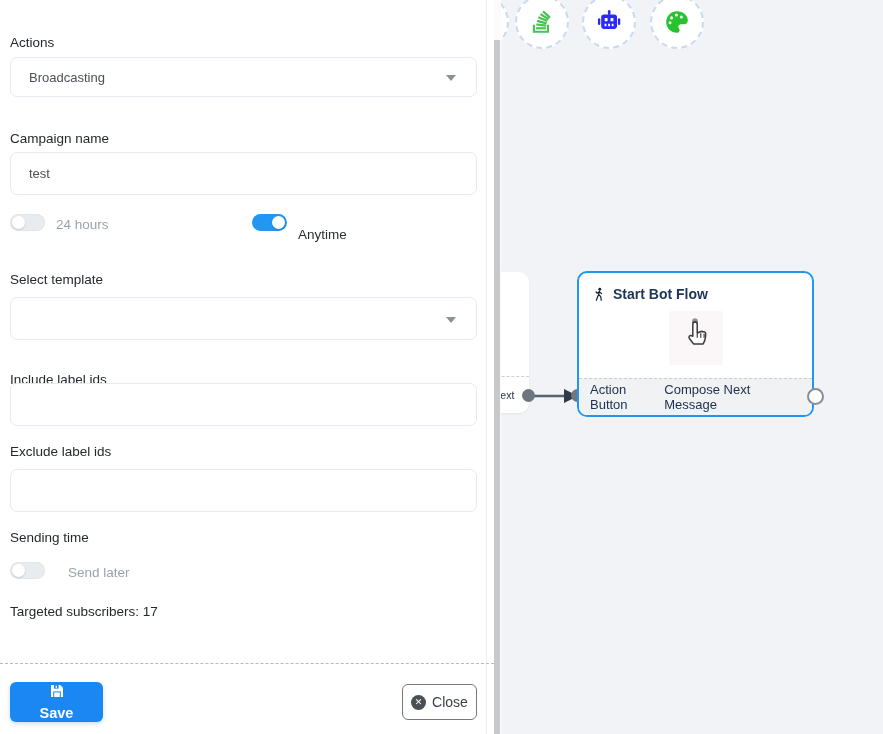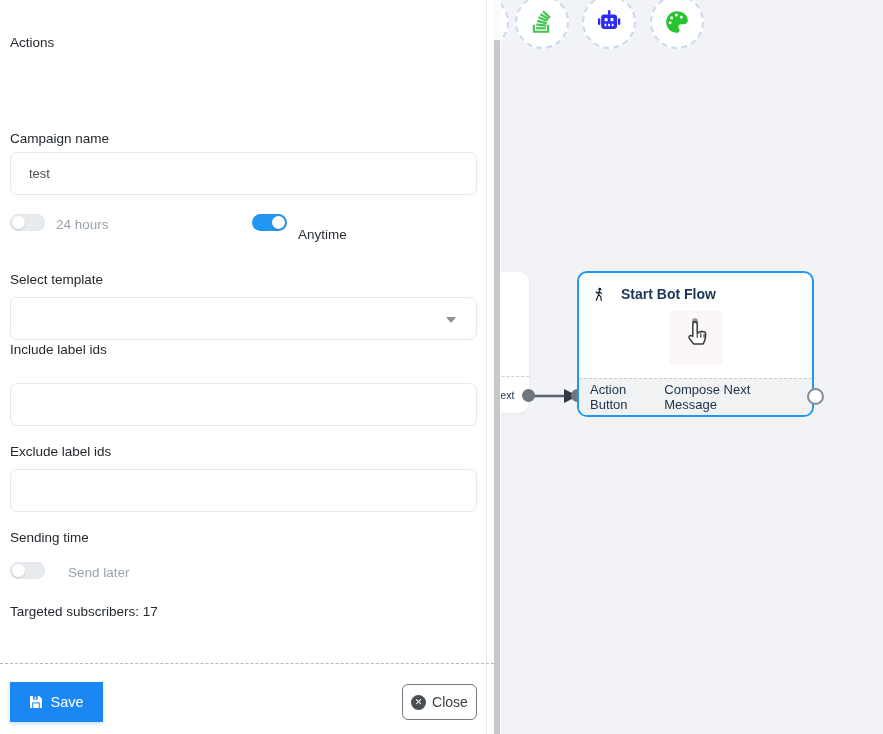--- a/index.html
+++ b/index.html
@@ -26,24 +26,24 @@
           box-shadow:0 1px 2px rgba(0,0,0,.15); }
   .switch.off .knob { left:2px; }
   .switch.on  .knob { right:2px; }
   .sw-label { position:absolute; font-size:13.5px; }
   .sw-label.muted { color:#9aa3ab; }
   .sw-label.dark  { color:#2b3136; }
 
   .divider { position:absolute; left:0; top:663px; width:494px; border-top:1px dashed #b3bac1; }
 
   .save-btn { position:absolute; left:10px; top:682px; width:93px; height:40px;
-              background:#1b87f3; border:none; border-radius:0; color:#fff;
-              font-size:14.5px; font-weight:normal; display:flex; align-items:center;
+              background:#1b87f3; border:none; border-radius:6px; color:#fff;
+              font-size:14.5px; font-weight:bold; display:flex; align-items:center;
               justify-content:center; gap:7px; cursor:pointer; font-family:inherit;
-              box-shadow:0 2px 4px rgba(27,135,243,.25); }
+              box-shadow:0 2px 4px rgba(27,135,243,.25);flex-direction:column; }
   .close-btn { position:absolute; left:402px; top:684px; width:75px; height:36px;
                background:#fff; border:1px solid #73797f; border-radius:6px; color:#3b4045;
                font-size:14px; display:flex; align-items:center; justify-content:center;
                gap:6px; cursor:pointer; font-family:inherit; }
   .close-x { width:15px; height:15px; border-radius:50%; background:#4a4f54; color:#fff;
              font-size:9px; line-height:15px; text-align:center; display:inline-block; }
 
   
   .scrollbar-track { position:absolute; left:494px; top:0; width:7px; height:734px; background:#fbfbfb; }
   .scrollbar-thumb { position:absolute; left:0; top:40px; width:6px; height:694px; background:#c6c8ca; }
@@ -58,21 +58,21 @@
   
   .partial-node { position:absolute; left:-14px; top:272px; width:42px; height:141px;
                   background:#fff; border-radius:10px; box-shadow:0 1px 3px rgba(0,0,0,.06); }
   .partial-node .pn-footer { position:absolute; left:0; right:0; bottom:0; height:37px;
                   border-top:1px dashed #ccd1d7; display:flex; align-items:center; }
   .pn-text { font-size:10.5px; color:#22334d; padding-left:11px; }
 
   
   .flow-node { position:absolute; left:76px; top:271px; width:237px; height:146px;
                background:#fff; border:2px solid #2196f3; border-radius:10px; cursor:move; }
-  .node-header { display:flex; align-items:center; gap:15px; padding:13px 0 0 13px; }
+  .node-header { display:flex; align-items:center; gap:7px; padding:13px 0 0 13px; }
   .node-title { font-size:14px; font-weight:600; color:#1c3557; }
   .node-footer { position:absolute; left:0; right:0; bottom:0; height:37px;
                  background:#f0f2f4; border-top:1px dashed #c9ced4;
                  border-radius:0 0 8px 8px; display:flex; align-items:center;
                  justify-content:space-between; padding:0 11px; }
   .node-footer span { font-size:13px; color:#22334d; }
 
   .port-dot { position:absolute; width:13px; height:13px; border-radius:50%;
               background:#6e7680; cursor:crosshair; }
   .port-ring { position:absolute; width:17px; height:17px; border-radius:50%;
@@ -82,40 +82,44 @@
                       background:#fbf7f9; }
   .hand-cursor { position:absolute; left:183px; top:317px; }
 </style>
 </head>
 <body>
 
 <div class="panel">
   <div class="panel-inner-border"></div>
 
   <div class="f-label" style="top:35px;">Actions</div>
+  <div class="f-box" style="top:57px; height:40px;">
+    <span>Broadcasting</span>
+    <i class="caret"></i>
+  </div>
 
   <div class="f-label" style="top:131px;">Campaign name</div>
   <input class="f-box" style="top: 152px; height: 43px;" value="test">
 
   <div class="switch off" style="left:10px; top:214px;">
       <span class="knob"></span>
     </div>
   <span class="sw-label muted" style="left:56px; top:217px;">24 hours</span>
   <div class="switch on" style="left:252px; top:214px;">
       <span class="knob"></span>
     </div>
   <span class="sw-label dark" style="left:298px; top:217px;margin-top:10px;">Anytime</span>
 
   <div class="f-label" style="top:272px;">Select template</div>
   <div class="f-box" style="top:297px; height:43px;">
     <span></span>
     <i class="caret"></i>
   </div>
 
-  <div class="f-label" style="top:342px;">Include label ids</div>
+  <div class="f-label" style="top:372px;">Include label ids</div>
   <input class="f-box" style="top: 383px; height: 43px;" value="">
 
   <div class="f-label" style="top:444px;">Exclude label ids</div>
   <input class="f-box" style="top: 469px; height: 43px;" value="">
 
   <div class="f-label" style="top:530px;">Sending time</div>
   <div class="switch off" style="left:10px; top:562px;">
       <span class="knob"></span>
     </div>
   <span class="sw-label muted" style="left:68px; top:565px;">Send later</span>

